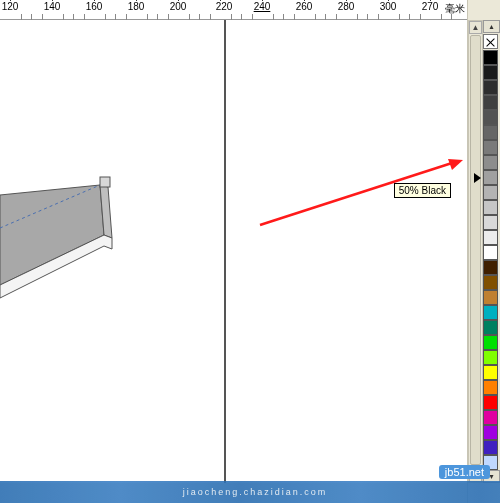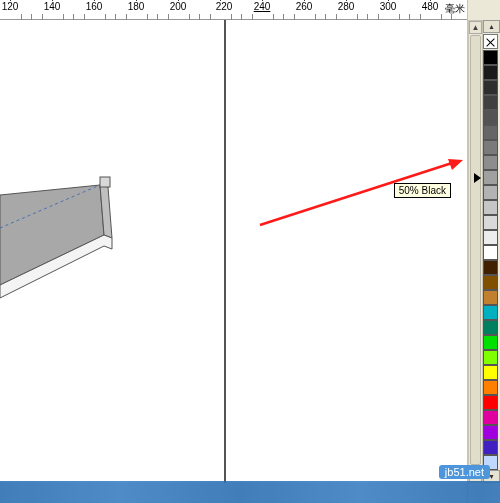--- a/index.html
+++ b/index.html
@@ -203,21 +203,21 @@
     <div class="ruler-label" style="left: 346px;">280</div>
     <div class="ruler-minor" style="left: 356.5px;"></div>
     <div class="ruler-minor" style="left: 367px;"></div>
     <div class="ruler-minor" style="left: 377.5px;"></div>
     <div class="ruler-tick" style="left: 388px;"></div>
     <div class="ruler-label" style="left: 388px;">300</div>
     <div class="ruler-minor" style="left: 398.5px;"></div>
     <div class="ruler-minor" style="left: 409px;"></div>
     <div class="ruler-minor" style="left: 419.5px;"></div>
     <div class="ruler-tick" style="left: 430px;"></div>
-    <div class="ruler-label" style="left: 430px;">480</div>
+    <div class="ruler-label" style="left: 430px;">270</div>
     <div class="ruler-minor" style="left: 440.5px;"></div>
     <div class="ruler-minor" style="left: 451px;"></div>
   </div>
 
 <div class="workspace">
   <svg class="canvas-svg" viewBox="0 0 467 463">
 
     <line x1="225" y1="0" x2="225" y2="463" stroke="#555" stroke-width="2"></line>
 
     <path d="M 0 175 L 100 165 L 104 215 L 0 265 Z" fill="#a8a8a8" stroke="#555" stroke-width="1"></path>
@@ -279,13 +279,14 @@
       </div>
     <div class="pal-arrow" style="margin-top:auto">▾</div>
   </div>
 </div>
 
 <div class="tooltip" style="top:183px; right:49px;">50% Black</div>
 
 <div class="wm-badge">jb51.net</div>
 <div class="watermark">
   &nbsp;&nbsp;
+  <span style="font-size:9px;opacity:.85">jiaocheng.chazidian.com</span>
 </div>
 
 </body></html>

